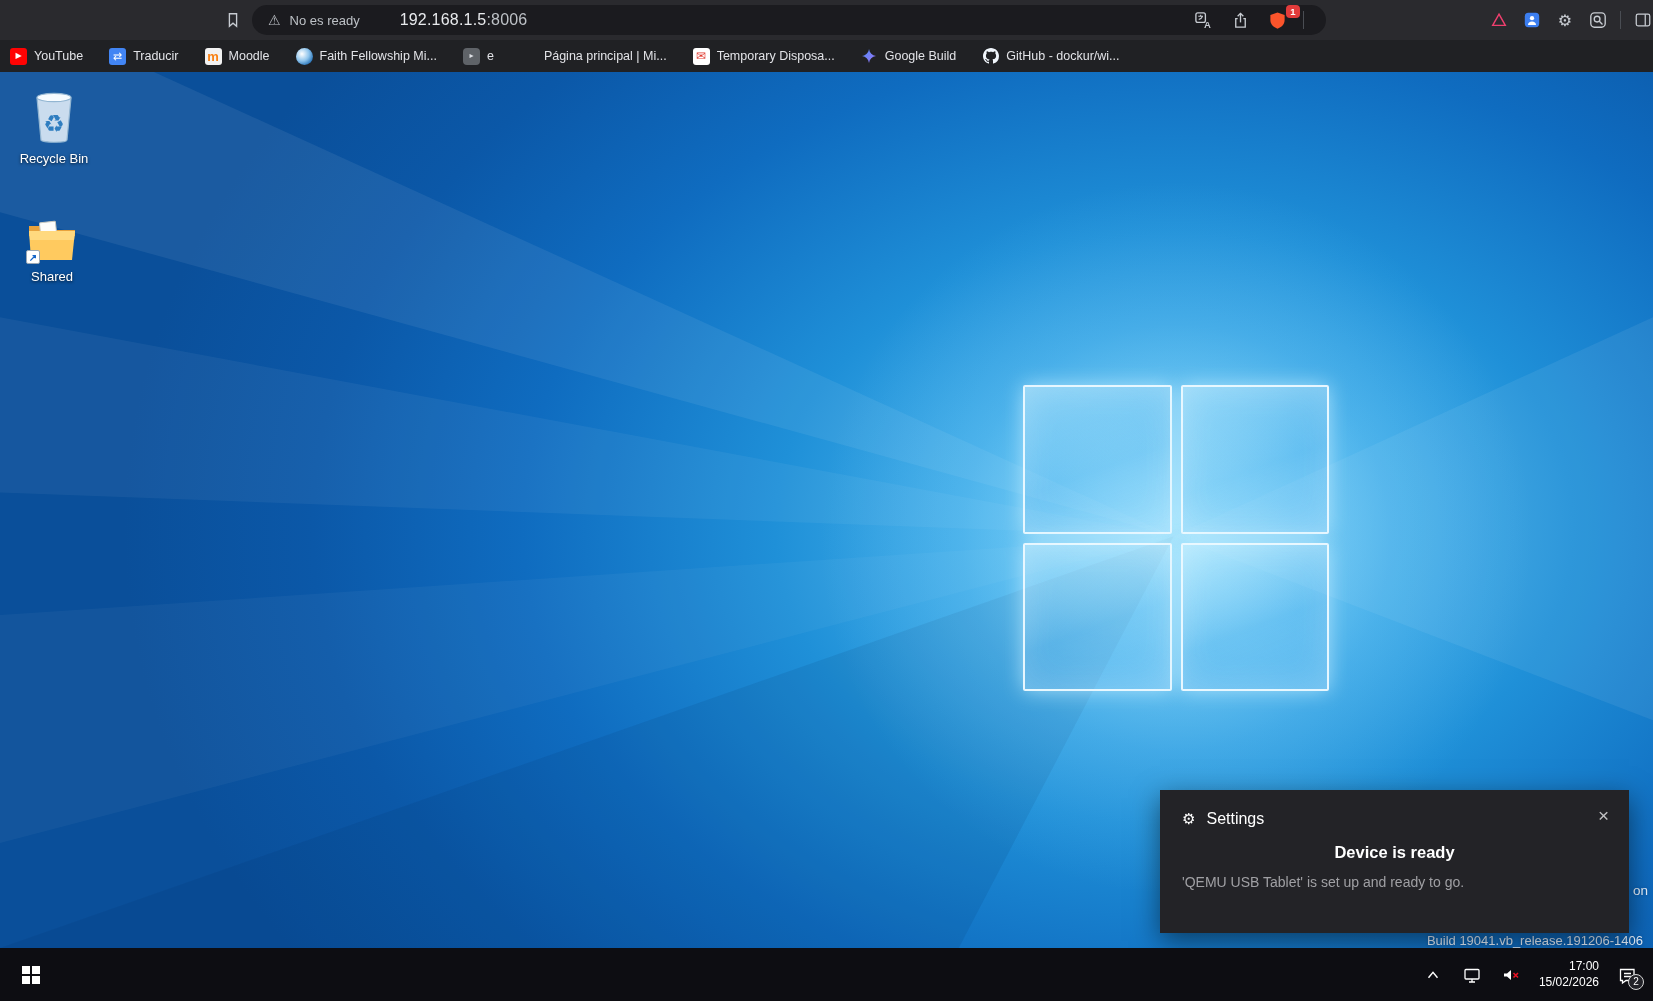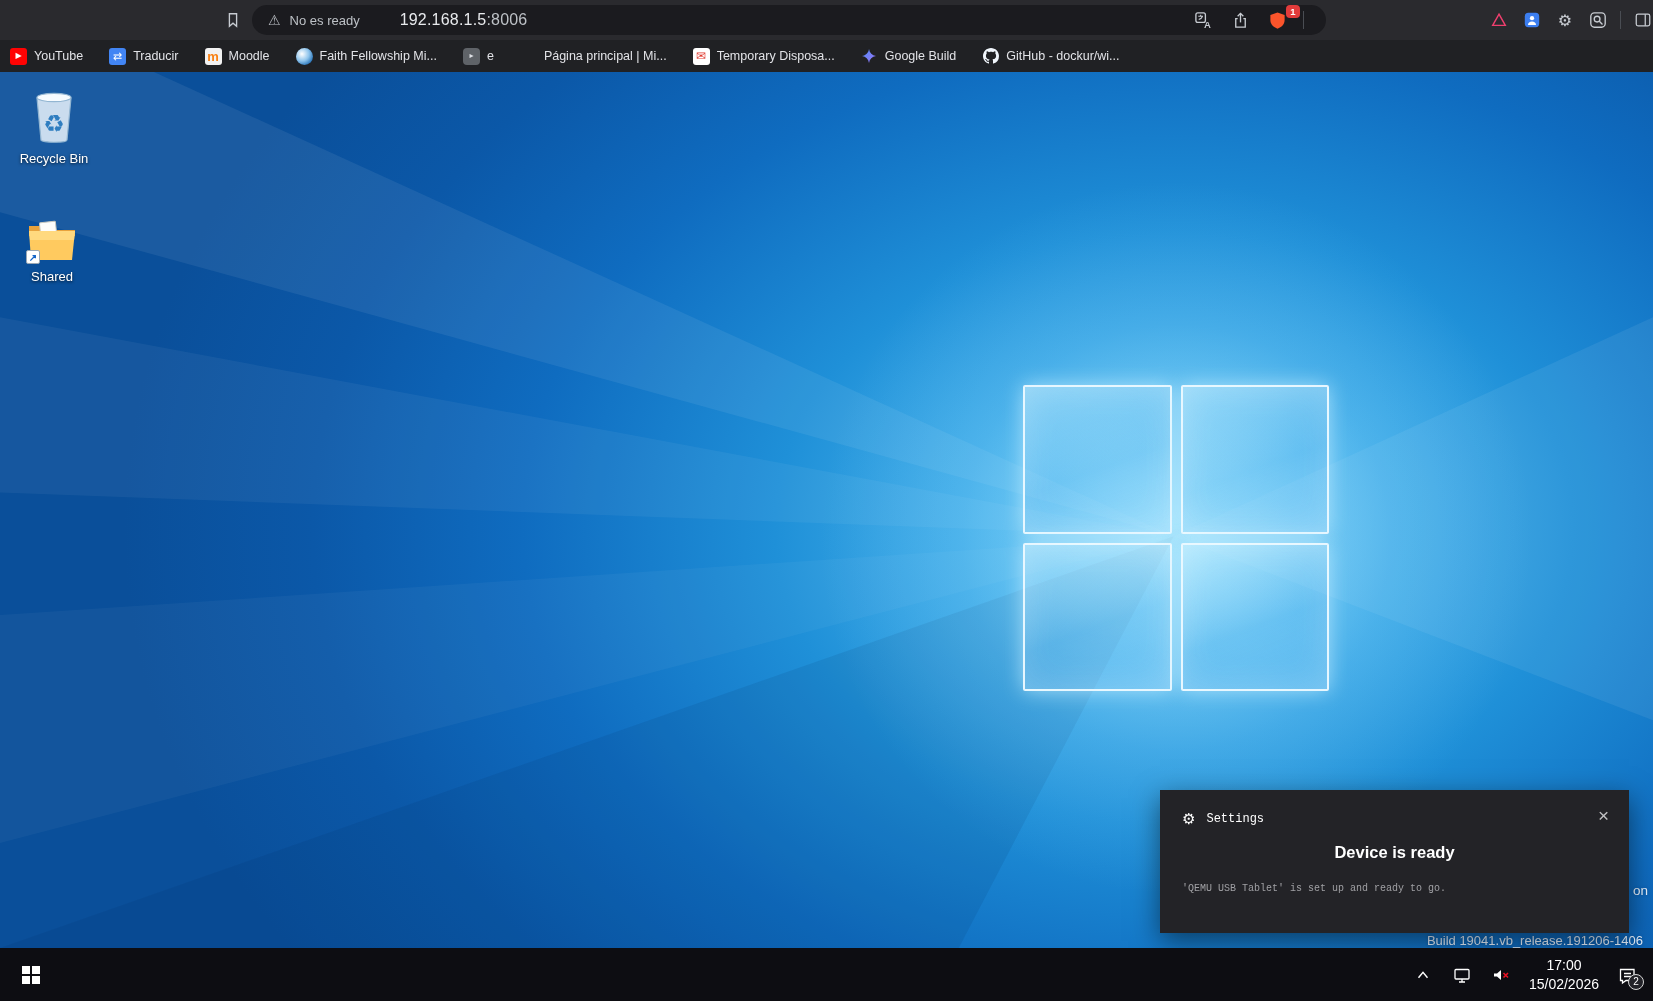--- a/index.html
+++ b/index.html
@@ -69,32 +69,32 @@
   .wm { position:absolute; color:#e8f3ff; font-size:13.5px; text-shadow:0 0 3px rgba(0,45,95,0.45); white-space:nowrap; }
   .wm-frag1 { right:5px; top:811px; }
   .wm-frag2 { right:5px; top:884px;margin-left:40px; }
   .wm-build { right:10px; top:861px; font-size:13px; }
 
   
   .toast { position:absolute; left:1160px; top:718px; width:469px; height:143px; background:#232327;
     box-shadow:0 8px 26px rgba(0,0,0,0.5); }
   .toast-header { display:flex; align-items:center; gap:11px; margin:20px 22px 0; }
   .toast-gear { font-size:15px; color:#fff; }
-  .toast-app { font-size:12px; color:#fff;font-family:Liberation Mono, monospace; }
+  .toast-app { font-size:16px; color:#fff; }
   .toast-close { position:absolute; top:16px; right:20px; color:#c0c0c2; font-size:19px; line-height:1; cursor:pointer; }
   .toast-title { margin:15px 22px 0; font-size:16.5px; font-weight:bold; color:#fff;text-align:center; }
-  .toast-msg { margin:21px 22px 0; font-size:10px; color:#a0a0a4;font-family:Liberation Mono, monospace; }
+  .toast-msg { margin:12px 22px 0; font-size:14px; color:#a0a0a4; }
 
   
   .taskbar { position:absolute; left:0; right:0; top:948px; height:53px; background:#0d0d12; display:flex; align-items:center; }
   .start-btn { margin-left:22px; display:grid; grid-template-columns:8px 8px; grid-template-rows:8px 8px; gap:2px; cursor:pointer; }
   .start-btn span { background:#fff; display:block; }
   .tray { margin-left:auto; display:flex; align-items:center; gap:17px; padding-right:15px; }
   .tray .ti { color:#fff; }
-  .clock { display:flex; flex-direction:column; align-items:center; color:#fff; font-size:14px; line-height:1.3; cursor:pointer; }
+  .clock { display:flex; flex-direction:column; align-items:flex-end; color:#fff; font-size:12px; line-height:1.3; cursor:pointer; }
   .notif-wrap { position:relative; cursor:pointer; }
   .notif-badge { position:absolute; right:-6px; bottom:-4px; width:16px; height:16px; border-radius:50%; background:#222228; border:1px solid #d6d6d6; color:#fff; font-size:10px; display:flex; align-items:center; justify-content:center; }
 </style>
 </head>
 <body>
 
 <div class="screen">
 
   <header class="toolbar">
     <span class="ti reading-icon">

